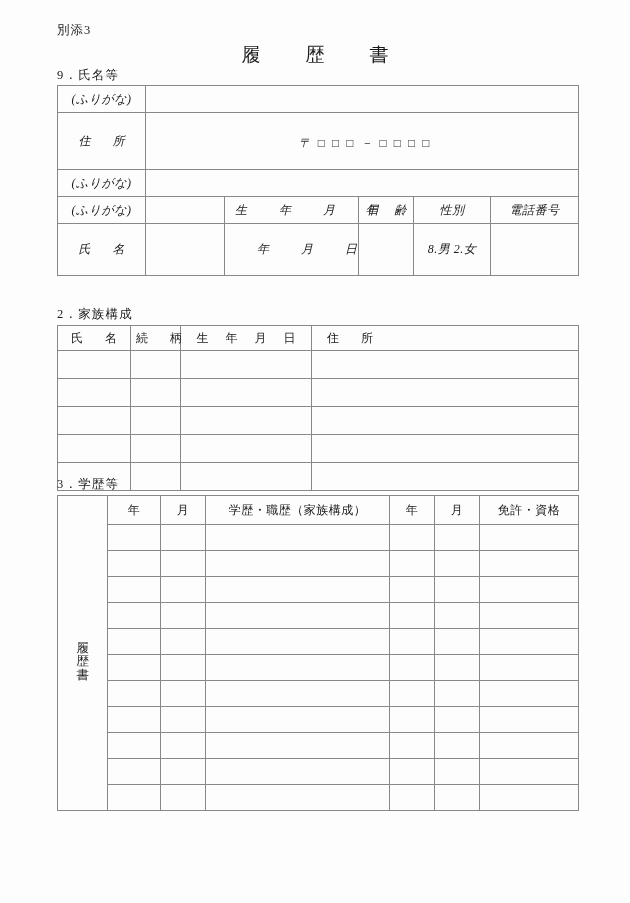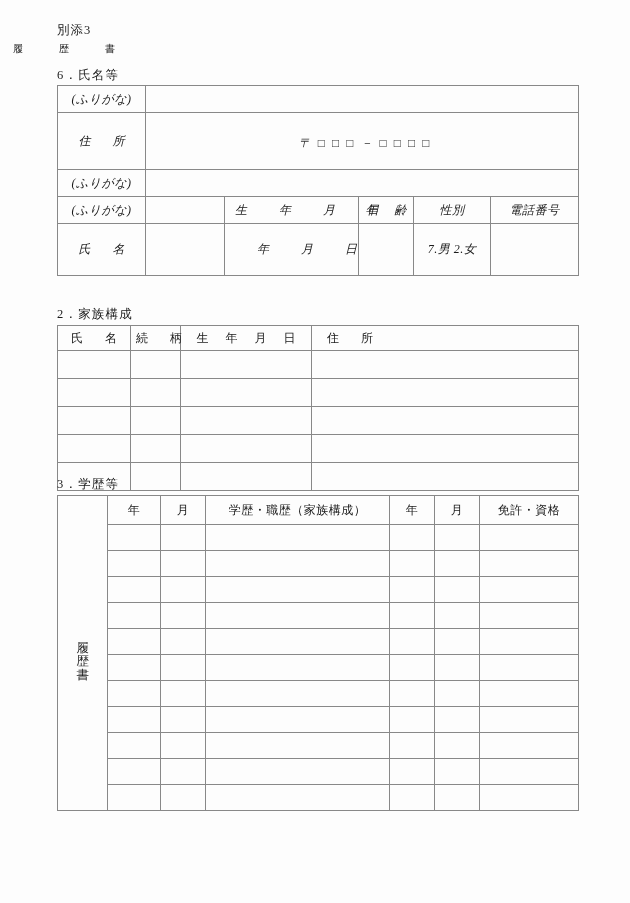--- a/index.html
+++ b/index.html
@@ -31,22 +31,22 @@
     top: 22px;
     font-size: 12.5px;
     letter-spacing: 1px;
     white-space: nowrap;
   }
   .doc-title {
     position: absolute;
     left: 0;
     top: 42px;
     width: 630px;
-    text-align: left;
-    font-size: 10px;
+    text-align: center;
+    font-size: 19px;
     letter-spacing: 13px;
     text-indent: 13px;
     white-space: nowrap;
   }
   .section-heading {
     position: absolute;
     left: 57px;
     font-size: 12.5px;
     letter-spacing: 1.2px;
     white-space: nowrap;
@@ -163,21 +163,21 @@
 </style>
 </head>
 <body>
 
 <div class="page">
 
   <div class="attach-label">別添3</div>
 
   <div class="doc-title">履　歴　書</div>
 
-  <div class="section-heading" id="sec1-heading">6．氏名等</div>
+  <div class="section-heading" id="sec1-heading">9．氏名等</div>
 
   <table class="form" id="table-name">
     <colgroup>
       <col style="width:88px">
       <col style="width:79px">
       <col style="width:134px">
       <col style="width:55px">
       <col style="width:77px">
       <col style="width:88px">
     </colgroup>
@@ -202,21 +202,21 @@
         <td class="ymd">生　年　月　日</td>
         <td class="lbl-tight">年　齢</td>
         <td class="lbl-none">性別</td>
         <td class="lbl-none">電話番号</td>
       </tr>
       <tr>
         <td class="tall lbl">氏　名</td>
         <td class="tall"></td>
         <td class="tall ymd-indent">年　月　日</td>
         <td class="tall"></td>
-        <td class="tall gender-opts">7.男 2.女</td>
+        <td class="tall gender-opts">8.男 2.女</td>
         <td class="tall"></td>
       </tr>
     </tbody>
   </table>
 
   <div class="section-heading" id="sec2-heading">2．家族構成</div>
 
   <table class="form" id="table-family">
     <colgroup>
       <col style="width:73px">

